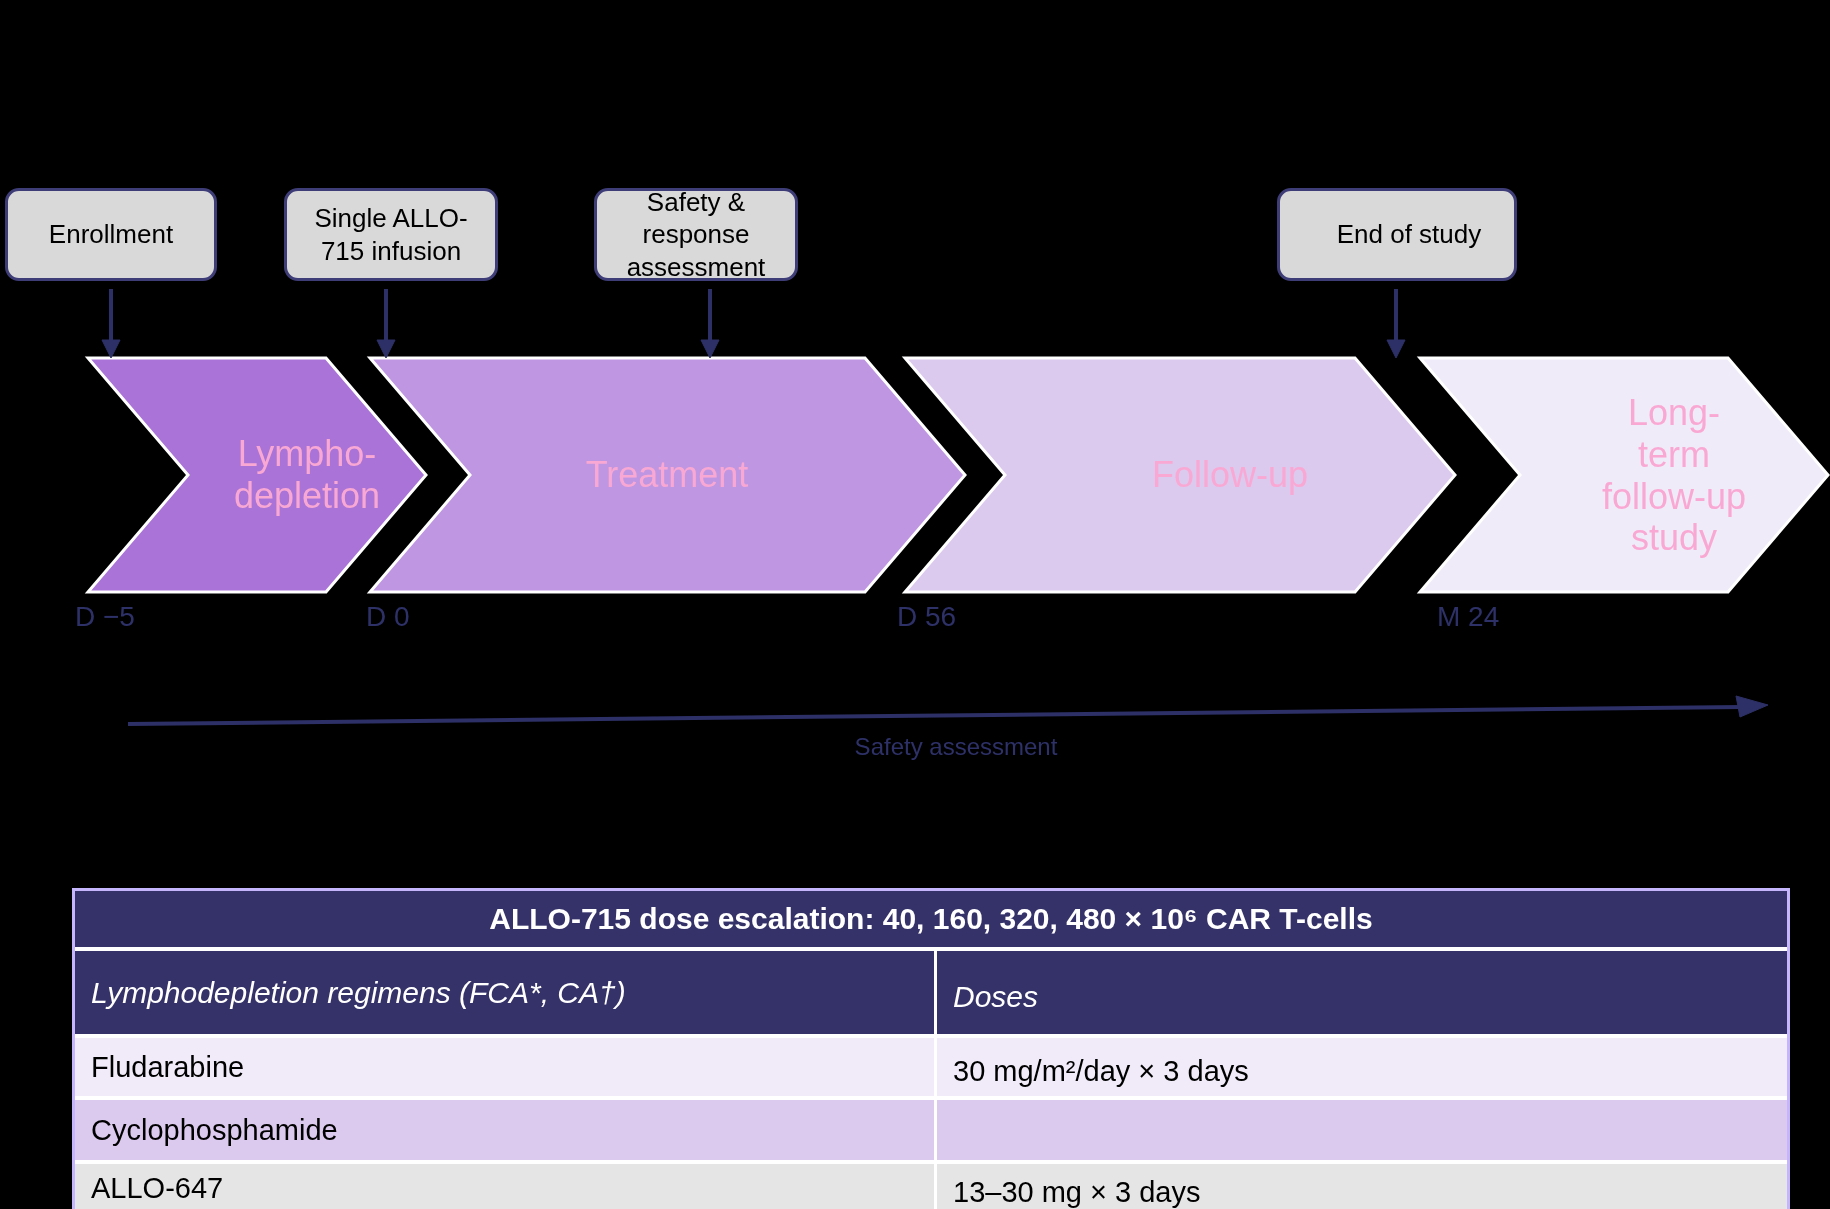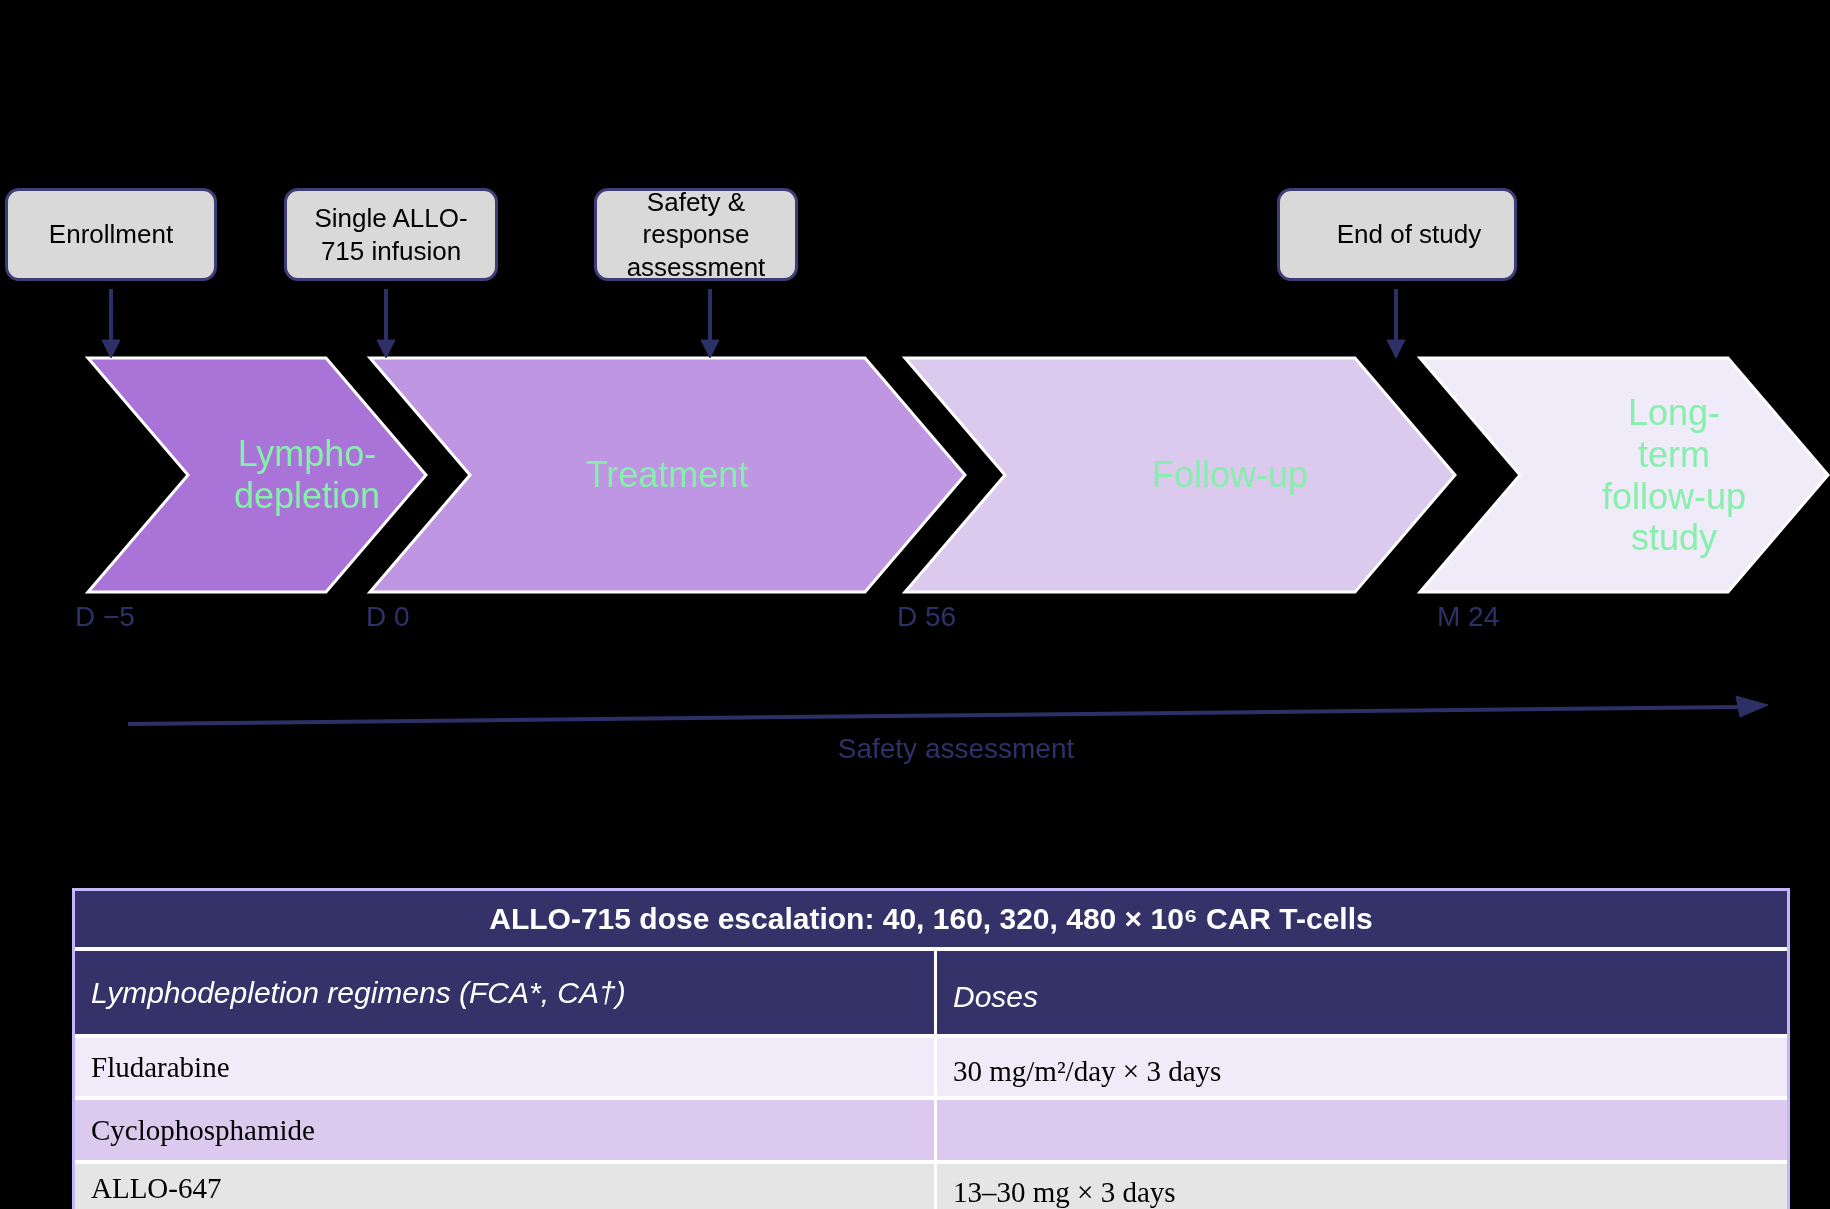--- a/index.html
+++ b/index.html
@@ -17,51 +17,51 @@
     color:#000; font-size:26px; line-height:1.25; white-space:pre-line;
   }
   .callout-1 { left:5px;    width:212px; }
   .callout-2 { left:284px;  width:214px; }
   .callout-3 { left:594px;  width:204px; }
   .callout-4 { left:1277px; width:240px;padding-left:24px; }
 
   
   .phase-label {
     position:absolute; transform:translate(-50%,-50%);
-    color:#86efac; font-size:36px; line-height:1.16; text-align:center;
+    color:#f9a8d4; font-size:36px; line-height:1.16; text-align:center;
     white-space:pre-line;
   }
   .phase-label-1 { left:307px;  top:475px; }
   .phase-label-2 { left:667px;  top:475px; }
   .phase-label-3 { left:1230px; top:475px; }
   .phase-label-4 { left:1674px; top:475px; }
 
   
   .timepoint { position:absolute; top:601px; color:#2e3168; font-size:28px; }
   .timepoint-1 { left:75px; }
   .timepoint-2 { left:366px; }
   .timepoint-3 { left:897px; }
   .timepoint-4 { left:1437px; }
 
   .safety-label {
     position:absolute; left:956px; top:733px; transform:translateX(-50%);
-    color:#2e3168; font-size:28px;
+    color:#2e3168; font-size:24px;
   }
 
   
   .dose-table {
     position:absolute; left:72px; top:888px; width:1718px; box-sizing:border-box;
     border:3px solid #c4b5fd; background:#ffffff;
   }
   .t-title {
     height:56px; background:#353269; color:#fff; font-weight:bold; font-size:30px;
     display:flex; align-items:center; justify-content:center;
   }
   .t-header { margin-top:4px; height:83px; background:#353269; color:#fff; display:flex; font-size:30px;font-style:italic; }
-  .t-row    { margin-top:4px; display:flex; color:#000; font-size:29px;font-family:Liberation Serif, serif; }
+  .t-row    { margin-top:4px; display:flex; color:#000; font-size:29px; }
   .t-row-1  { height:58px; }
   .t-row-2  { height:60px; }
   .t-row-3  { height:48px; }
   .cell-l {
     width:862px; box-sizing:border-box; padding-left:16px;
     display:flex; align-items:center; border-right:3px solid #ffffff;
   }
   .cell-r { flex:1; box-sizing:border-box; padding-left:16px; display:flex; align-items:center;margin-top:8px; }
 </style>
 </head>

